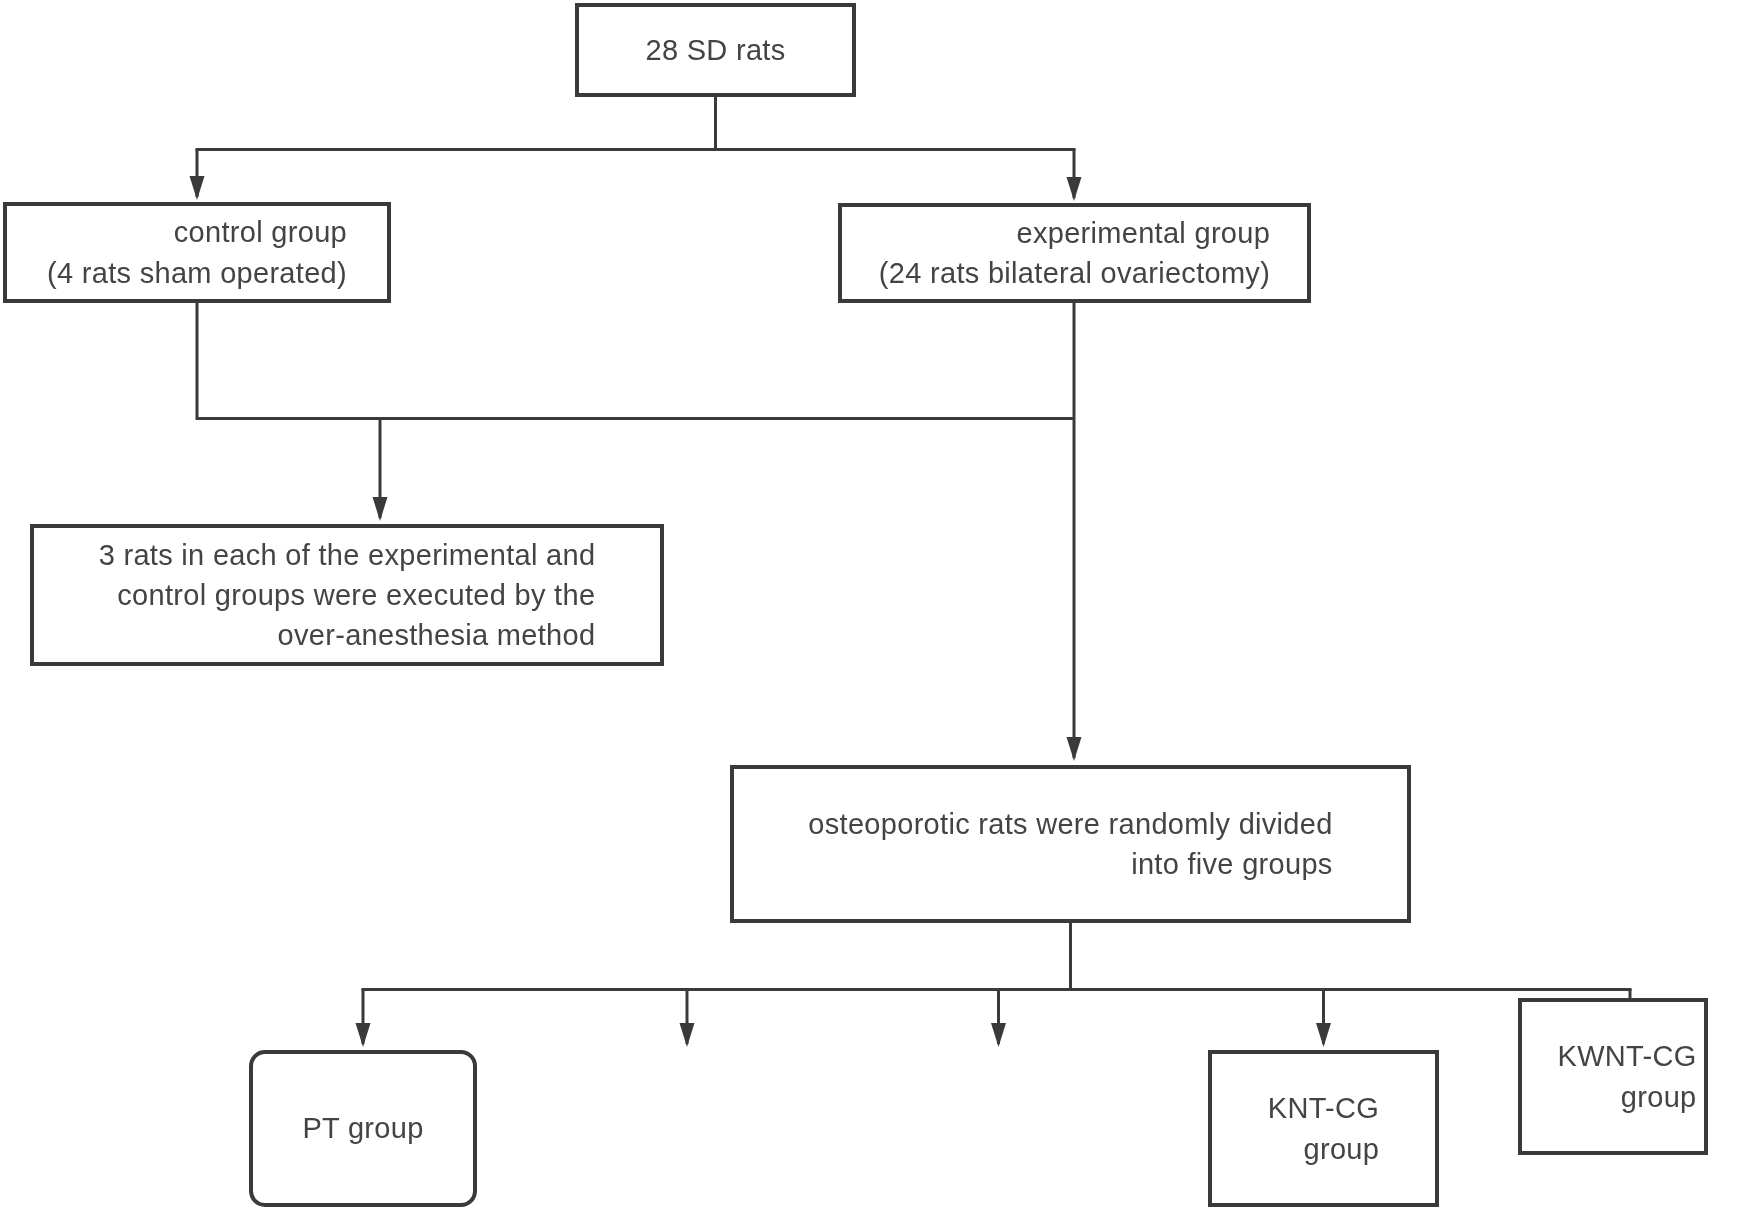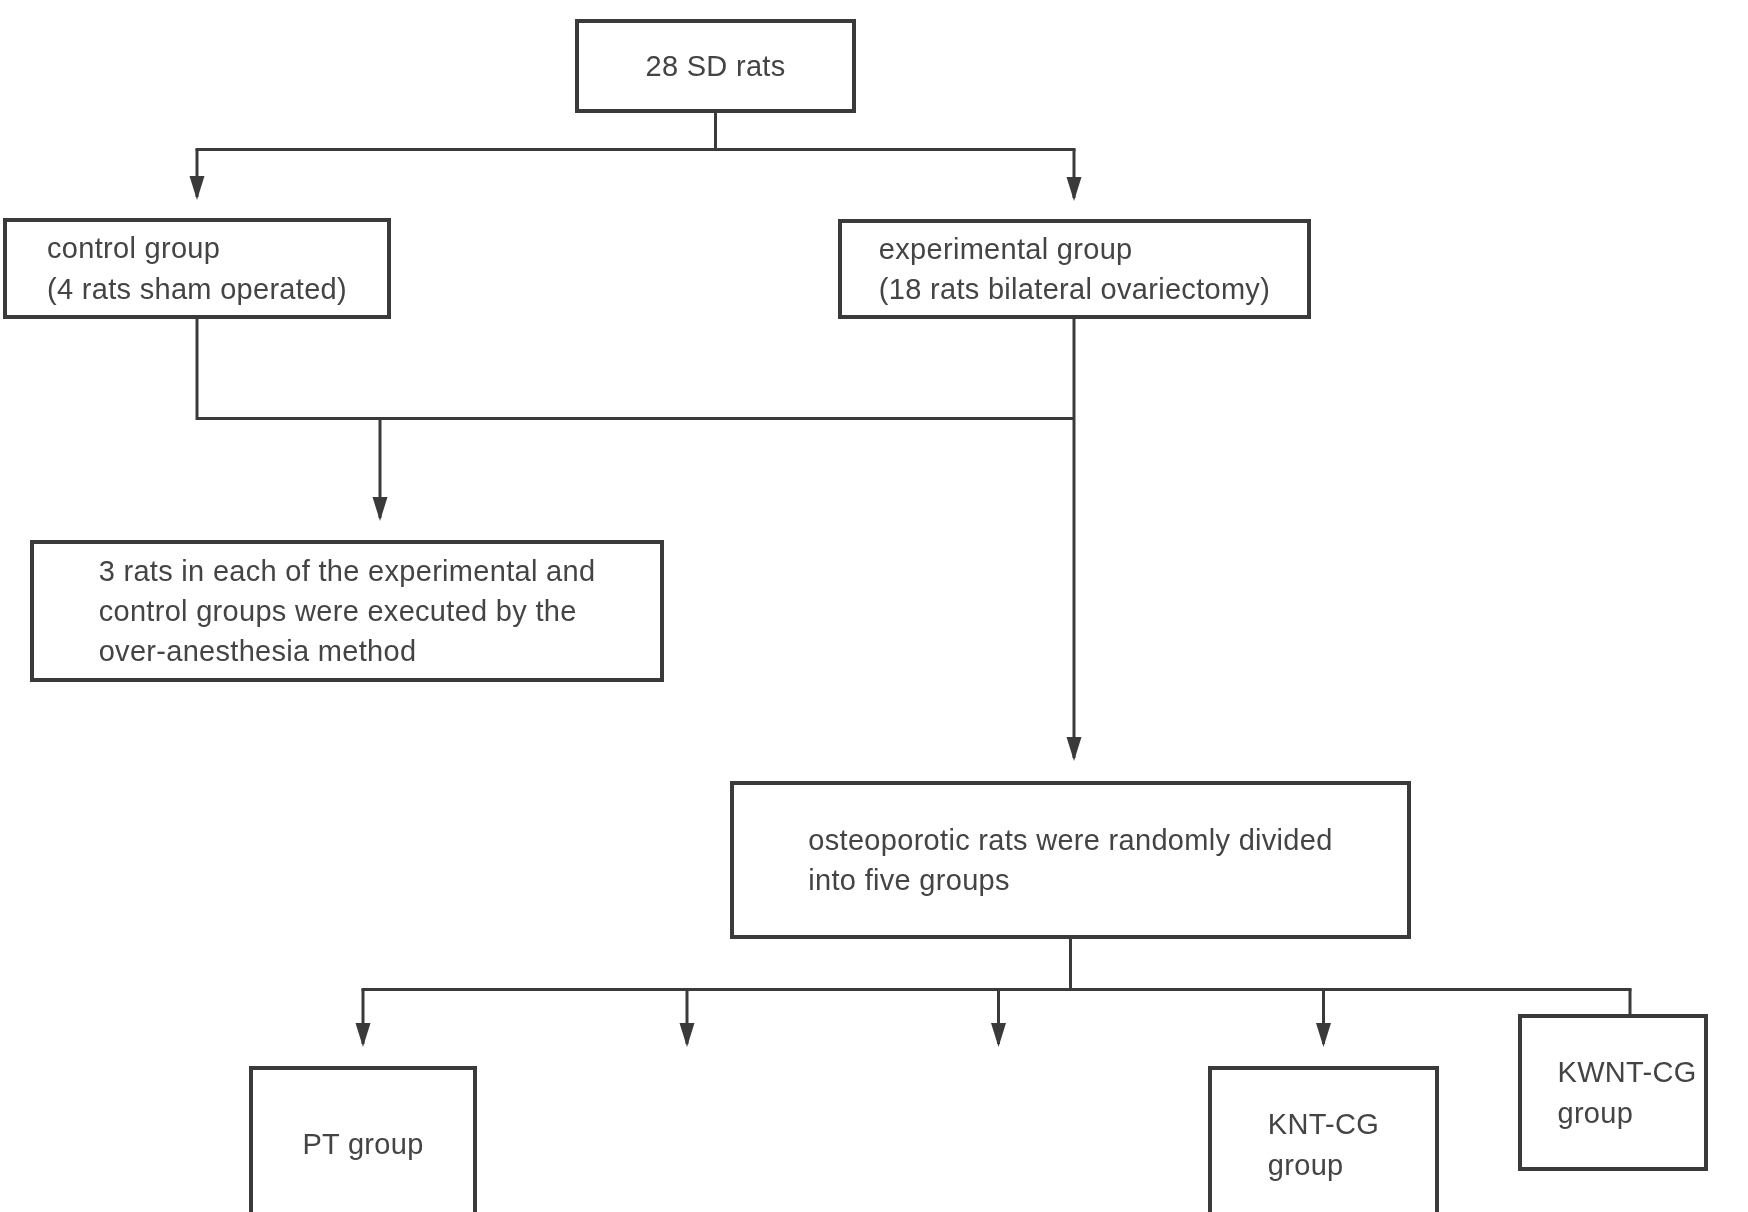--- a/index.html
+++ b/index.html
@@ -34,33 +34,32 @@
   }
   .node {
     position: absolute;
     box-sizing: border-box;
     border: 4px solid var(--line, #3a3a3a);
     background: var(--node-fill, #ffffff);
     color: var(--text, #444444);
     display: flex;
     align-items: center;
     justify-content: center;
-    text-align: left;
+    text-align: right;
     white-space: pre-line;
     font-size: 29px;
     line-height: 1.38;
     letter-spacing: 0.3px;
-    margin-top: 16px;
   }
   #node-total        { left: 575px;  top: 3px;    width: 281px; height: 94px; }
   #node-control      { left: 3px;    top: 202px;  width: 388px; height: 101px; }
   #node-experimental { left: 838px;  top: 203px;  width: 473px; height: 100px; }
   #node-executed     { left: 30px;   top: 524px;  width: 634px; height: 142px; }
   #node-divided      { left: 730px;  top: 765px;  width: 681px; height: 158px; }
-  #node-pt           { left: 249px;  top: 1050px; width: 228px; height: 157px; }
+  #node-pt           { left: 249px;  top: 1050px; width: 228px; height: 157px; border-radius: 16px; }
   #node-nt           { left: 573px;  top: 1050px; width: 228px; height: 157px; }
   #node-wnt          { left: 883px;  top: 1050px; width: 231px; height: 157px; }
   #node-knt          { left: 1208px; top: 1050px; width: 231px; height: 157px; }
   #node-kwnt         { left: 1518px; top: 998px; width: 190px; height: 157px; padding-left: 28px; }
 </style>
 </head>
 <body>
 
 <div class="canvas">
 
@@ -90,21 +89,21 @@
     <path d="M1323.5,989 V1044" marker-end="url(#arrowhead)"></path>
     <path d="M1630,989 V1044" marker-end="url(#arrowhead)"></path>
   </svg>
 
   <div class="node" id="node-total">28 SD rats</div>
 
   <div class="node" id="node-control">control group
 (4 rats sham operated)</div>
 
   <div class="node" id="node-experimental">experimental group
-(18 rats bilateral ovariectomy)</div>
+(24 rats bilateral ovariectomy)</div>
 
   <div class="node" id="node-executed">3 rats in each of the experimental and
 control groups were executed by the
 over-anesthesia method</div>
 
   <div class="node" id="node-divided">osteoporotic rats were randomly divided
 into five groups</div>
 
   <div class="node" id="node-pt">PT group</div>
 

